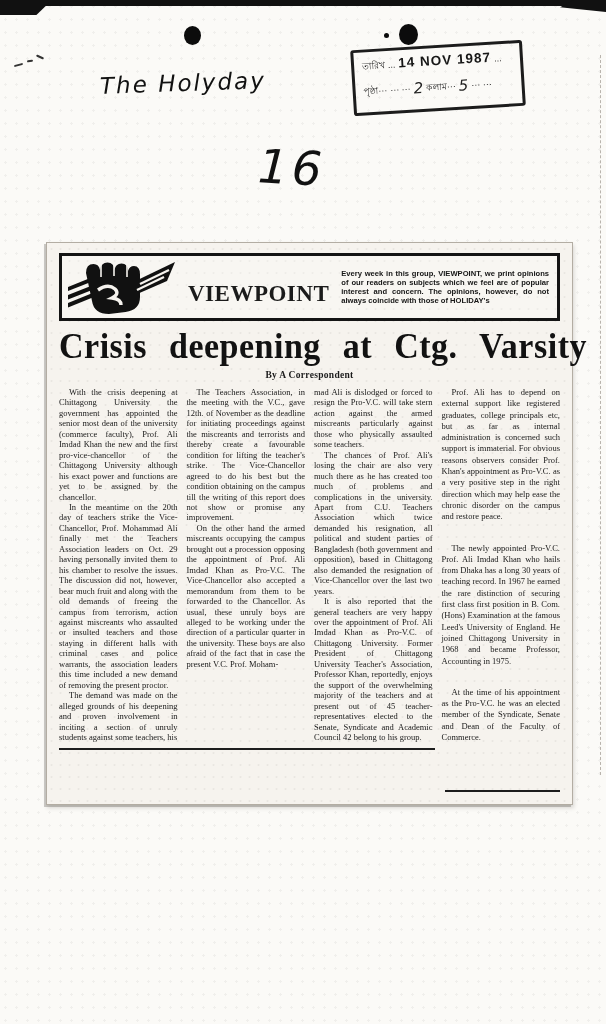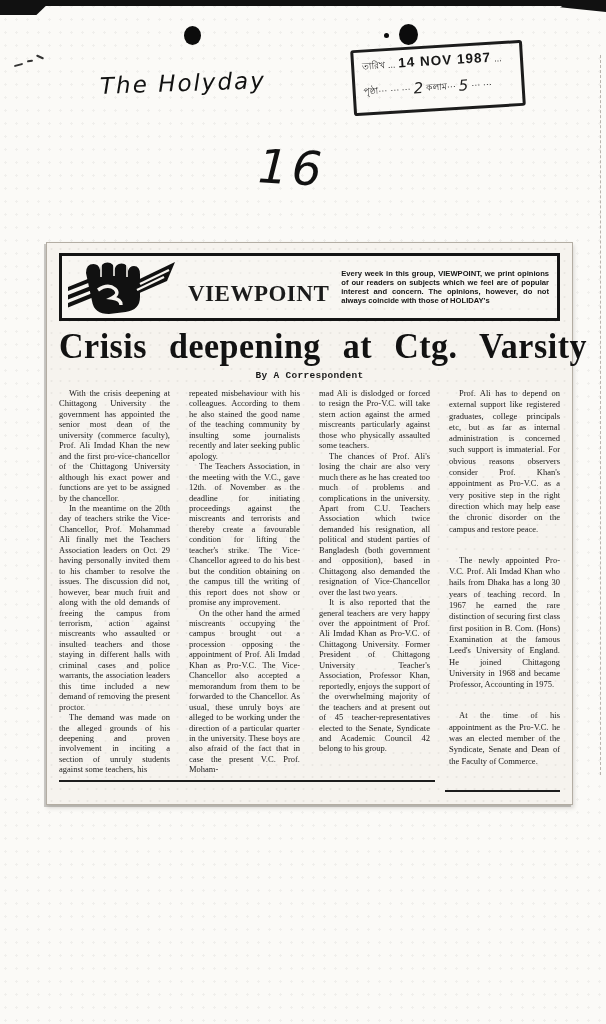--- a/index.html
+++ b/index.html
@@ -66,24 +66,24 @@
   .masthead-blurb {
     flex:1 1 auto; font-family:"Liberation Sans", sans-serif; font-weight:bold;
     font-size:7.6px; line-height:9.2px; text-align:justify; color:#161616; padding-left:6px;
   }
   .headline {
     font-family:"Liberation Serif", serif; font-weight:bold; font-size:34px;
     margin-top:5px; white-space:nowrap; letter-spacing:0.5px; word-spacing:13px;
     transform:scaleY(1.08); transform-origin:top left; color:#121212;
   }
   .byline {
-    text-align:center; font-family:Liberation Mono, monospace; font-weight:bold;
+    text-align:center; font-family:Liberation Serif, serif; font-weight:bold;
     font-size:9.5px; margin:6px 0 7px; letter-spacing:0.3px;
   }
-  .columns { display:flex; gap:19px; }
+  .columns { display:flex; gap:9px; }
   .col {
     flex:1 1 0; font-size:8.5px; line-height:10.45px; text-align:justify;
     font-family:"Liberation Serif", serif; color:#191919;
   }
   .col p { text-indent:10px; margin:0; }
   .col p.cont { text-indent:0; }
   .col.loose { line-height:11.3px; }
   .col.loose p + p { margin-top:20px; }
   .bottom-rule { border-top:2.5px solid #1d1d1d; margin-top:5px; width:75%; }
   .bottom-rule2 { position:absolute; right:12px; bottom:12px; width:22%; border-top:2.5px solid #1d1d1d; }
@@ -149,21 +149,20 @@
   <div class="headline">Crisis deepening at Ctg. Varsity</div>
   <div class="byline">By A Correspondent</div>
 
   <div class="columns">
     <div class="col">
       <p>With the crisis deepening at Chittagong University the government has appointed the senior most dean of the university (commerce faculty), Prof. Ali Imdad Khan the new and the first pro-vice-chancellor of the Chittagong University although his exact power and functions are yet to be assigned by the chancellor.</p>
       <p>In the meantime on the 20th day of teachers strike the Vice-Chancellor, Prof. Mohammad Ali finally met the Teachers Association leaders on Oct. 29 having personally invited them to his chamber to resolve the issues. The discussion did not, however, bear much fruit and along with the old demands of freeing the campus from terrorism, action against miscreants who assaulted or insulted teachers and those staying in different halls with criminal cases and police warrants, the association leaders this time included a new demand of removing the present proctor.</p>
       <p>The demand was made on the alleged grounds of his deepening and proven involvement in inciting a section of unruly students against some teachers, his</p>
     </div>
     <div class="col">
-      <p class="cont">repeated misbehaviour with his colleagues. According to them he also stained the good name of the teaching community by insulting some journalists recently and later seeking public apology.</p>
       <p>The Teachers Association, in the meeting with the V.C., gave 12th. of November as the deadline for initiating proceedings against the miscreants and terrorists and thereby create a favourable condition for lifting the teacher's strike. The Vice-Chancellor agreed to do his best but the condition obtaining on the campus till the writing of this report does not show or promise any improvement.</p>
       <p>On the other hand the armed miscreants occupying the campus brought out a procession opposing the appointment of Prof. Ali Imdad Khan as Pro-V.C. The Vice-Chancellor also accepted a memorandum from them to be forwarded to the Chancellor. As usual, these unruly boys are alleged to be working under the direction of a particular quarter in the university. These boys are also afraid of the fact that in case the present V.C. Prof. Moham-</p>
     </div>
     <div class="col">
       <p class="cont">mad Ali is dislodged or forced to resign the Pro-V.C. will take stern action against the armed miscreants particularly against those who physically assaulted some teachers.</p>
       <p>The chances of Prof. Ali's losing the chair are also very much there as he has created too much of problems and complications in the university. Apart from C.U. Teachers Association which twice demanded his resignation, all political and student parties of Bangladesh (both government and opposition), based in Chittagong also demanded the resignation of Vice-Chancellor over the last two years.</p>
       <p>It is also reported that the general teachers are very happy over the appointment of Prof. Ali Imdad Khan as Pro-V.C. of Chittagong University. Former President of Chittagong University Teacher's Association, Professor Khan, reportedly, enjoys the support of the overwhelming majority of the teachers and at present out of 45 teacher-representatives elected to the Senate, Syndicate and Academic Council 42 belong to his group.</p>
     </div>
     <div class="col loose">
       <p>Prof. Ali has to depend on external support like registered graduates, college principals etc, but as far as internal administration is concerned such support is immaterial. For obvious reasons observers consider Prof. Khan's appointment as Pro-V.C. as a very positive step in the right direction which may help ease the chronic disorder on the campus and restore peace.</p>

